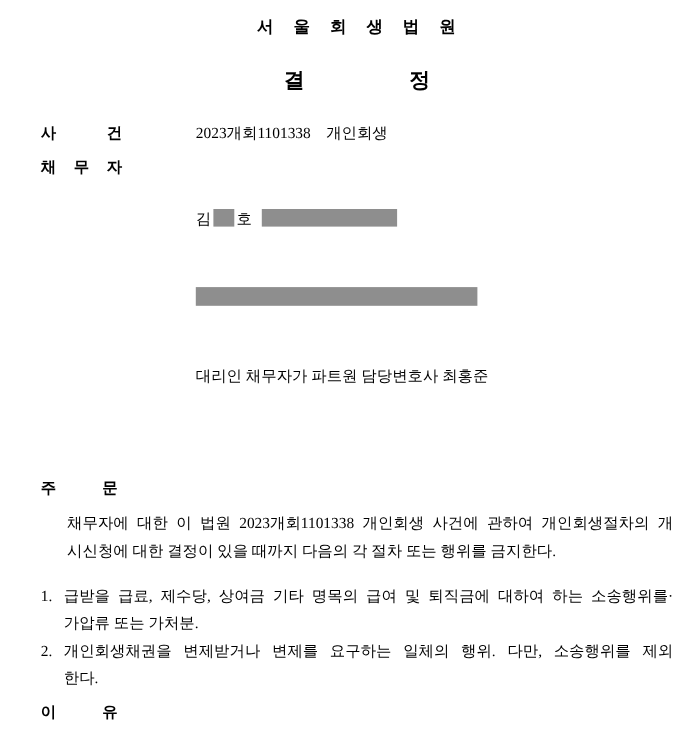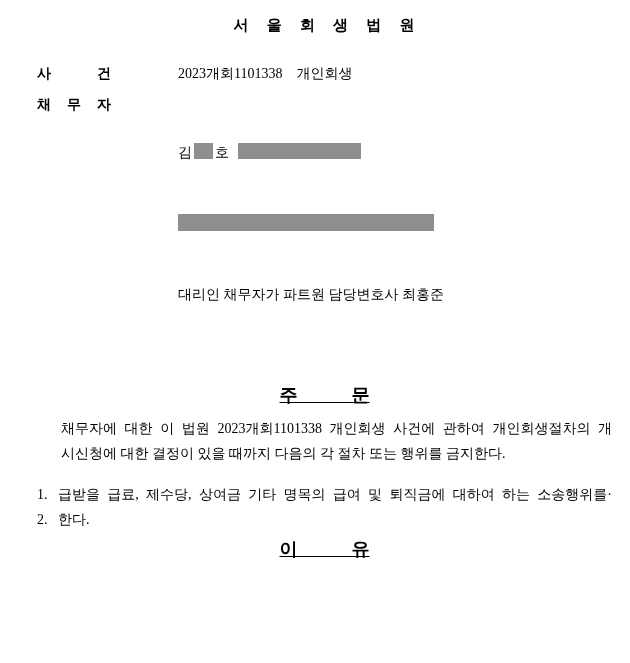--- a/index.html
+++ b/index.html
@@ -65,24 +65,23 @@
     display: inline-block;
     background: #8e8e8e;
     vertical-align: -2px;
   }
   .red-name   { width: 19px;  height: 16px; margin: 0 2px; }
   .red-id     { width: 123px; height: 16px; margin-left: 9px; }
   .red-addr   { width: 256px; height: 17px; vertical-align: -3px; }
   .section-heading {
     font-family: "Liberation Sans", "DejaVu Sans", sans-serif;
     font-weight: bold;
-    font-size: 18px;
+    font-size: 14px;
     line-height: 26px;
-    text-align: center;
-    text-decoration: underline;
+    text-align: left;
   }
   .jumun-heading { margin-top: 28px; }
   .iyu-heading   { margin-top: 4px; }
   .para {
     margin-top: 8px;
     margin-left: 24px;
   }
   .line {
     line-height: 25px;
     text-align: left;
@@ -107,20 +106,21 @@
     flex: 1;
   }
 </style>
 </head>
 <body>
 
 <div class="content">
 
   <div class="court-name">서 울 회 생 법 원</div>
 
+  <div class="doc-title">결     정</div>
 
   <div class="case-block">
     <div class="case-row">
       <div class="case-label">사   건</div>
       <div class="case-value">2023개회1101338  개인회생</div>
     </div>
     <div class="case-row">
       <div class="case-label">채 무 자</div>
       <div class="case-value debtor-lines">
         <div class="dline"><span>김</span><span class="redaction red-name" style="background: rgb(142, 142, 142);"></span><span>호</span><span class="redaction red-id" style="background: rgb(142, 142, 142);"></span></div>
@@ -135,25 +135,27 @@
   <div class="para">
     <div class="line jfull">채무자에 대한 이 법원 2023개회1101338 개인회생 사건에 관하여 개인회생절차의 개</div>
     <div class="line">시신청에 대한 결정이 있을 때까지 다음의 각 절차 또는 행위를 금지한다.</div>
   </div>
 
   <div class="order-list">
     <div class="list-item">
       <span class="li-no">1.</span>
       <div class="li-text">
         <div class="line jfull">급받을 급료, 제수당, 상여금 기타 명목의 급여 및 퇴직금에 대하여 하는 소송행위를·</div>
+        <div class="line">가압류 또는 가처분.</div>
       </div>
     </div>
     <div class="list-item">
       <span class="li-no">2.</span>
       <div class="li-text">
+        <div class="line jfull">개인회생채권을 변제받거나 변제를 요구하는 일체의 행위. 다만, 소송행위를 제외</div>
         <div class="line">한다.</div>
       </div>
     </div>
   </div>
 
   <div class="section-heading iyu-heading">이   유</div>
 
 </div>
 
 </body></html>

